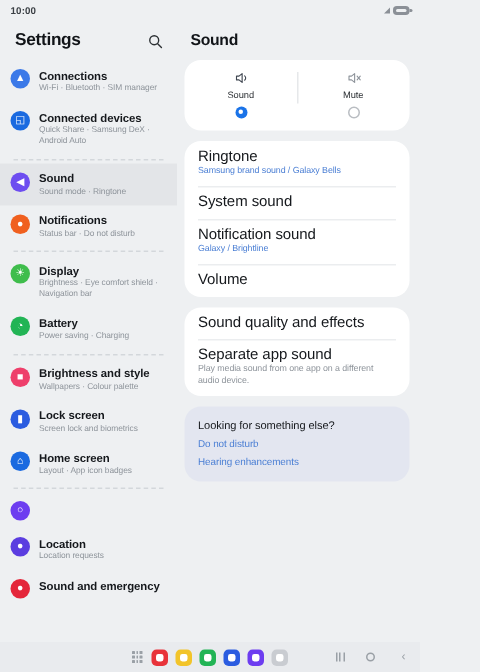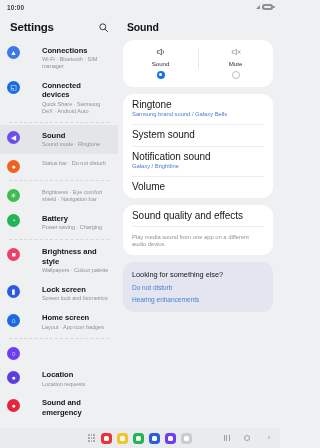--- a/index.html
+++ b/index.html
@@ -41,21 +41,21 @@
   .left-header {
     height: 26px; flex: 0 0 26px;
     display: flex; align-items: center; justify-content: space-between;
     padding: 0 9px 0 10px;
   }
   .left-title { font-size: 11.5px; font-weight: bold; color: #111418; letter-spacing: -.2px; }
   .search-ico { width: 11px; height: 11px; display: block; }
   .left-list { flex: 1 1 auto; overflow: hidden; padding-bottom: 2px; }
 
   .srow {
-    display: flex; align-items: flex-start; gap: 22px;
+    display: flex; align-items: flex-start; gap: 6px;
     padding: 5px 8px 5px 7px;
     position: relative;
   }
   .srow.sel { background: #e3e5e8; }
   .sicon {
     width: 13px; height: 13px; border-radius: 50%;
     flex: 0 0 13px; margin-top: 1px;
     display: flex; align-items: center; justify-content: center;
     color: #fff; font-size: 7px; line-height: 1;
   }
@@ -165,27 +165,29 @@
           <div class="srow sel">
             <span class="sicon" style="background:#6d4df0">◀</span>
             <span class="stext">
               <span class="stitle" style="display:block">Sound</span>
               <span class="ssub" style="display:block">Sound mode · Ringtone</span>
             </span>
           </div>
           <div class="srow">
             <span class="sicon" style="background:#f0601f">●</span>
             <span class="stext">
+              <span class="stitle" style="display:block">Notifications</span>
               <span class="ssub" style="display:block">Status bar · Do not disturb</span>
             </span>
           </div>
           <div class="divider"></div>
           <div class="srow">
             <span class="sicon" style="background:#3fbd4c">☀</span>
             <span class="stext">
+              <span class="stitle" style="display:block">Display</span>
               <span class="ssub" style="display:block">Brightness · Eye comfort shield · Navigation bar</span>
             </span>
           </div>
           <div class="srow">
             <span class="sicon" style="background:#22b455">◔</span>
             <span class="stext">
               <span class="stitle" style="display:block">Battery</span>
               <span class="ssub" style="display:block">Power saving · Charging</span>
             </span>
           </div>
@@ -277,20 +279,21 @@
           <div class="litem">
             <div class="lt">Volume</div>
           </div>
         </div>
 
       <div class="card" id="effect-items">
           <div class="litem">
             <div class="lt">Sound quality and effects</div>
           </div>
           <div class="litem">
+            <div class="lt">Separate app sound</div>
             <div class="ls grey">Play media sound from one app on a different audio device.</div>
           </div>
         </div>
 
       <div class="hint">
         <div class="hint-title">Looking for something else?</div>
         <div id="hint-links">
             <div class="hint-link">Do not disturb</div>
             <div class="hint-link">Hearing enhancements</div>
           </div>

